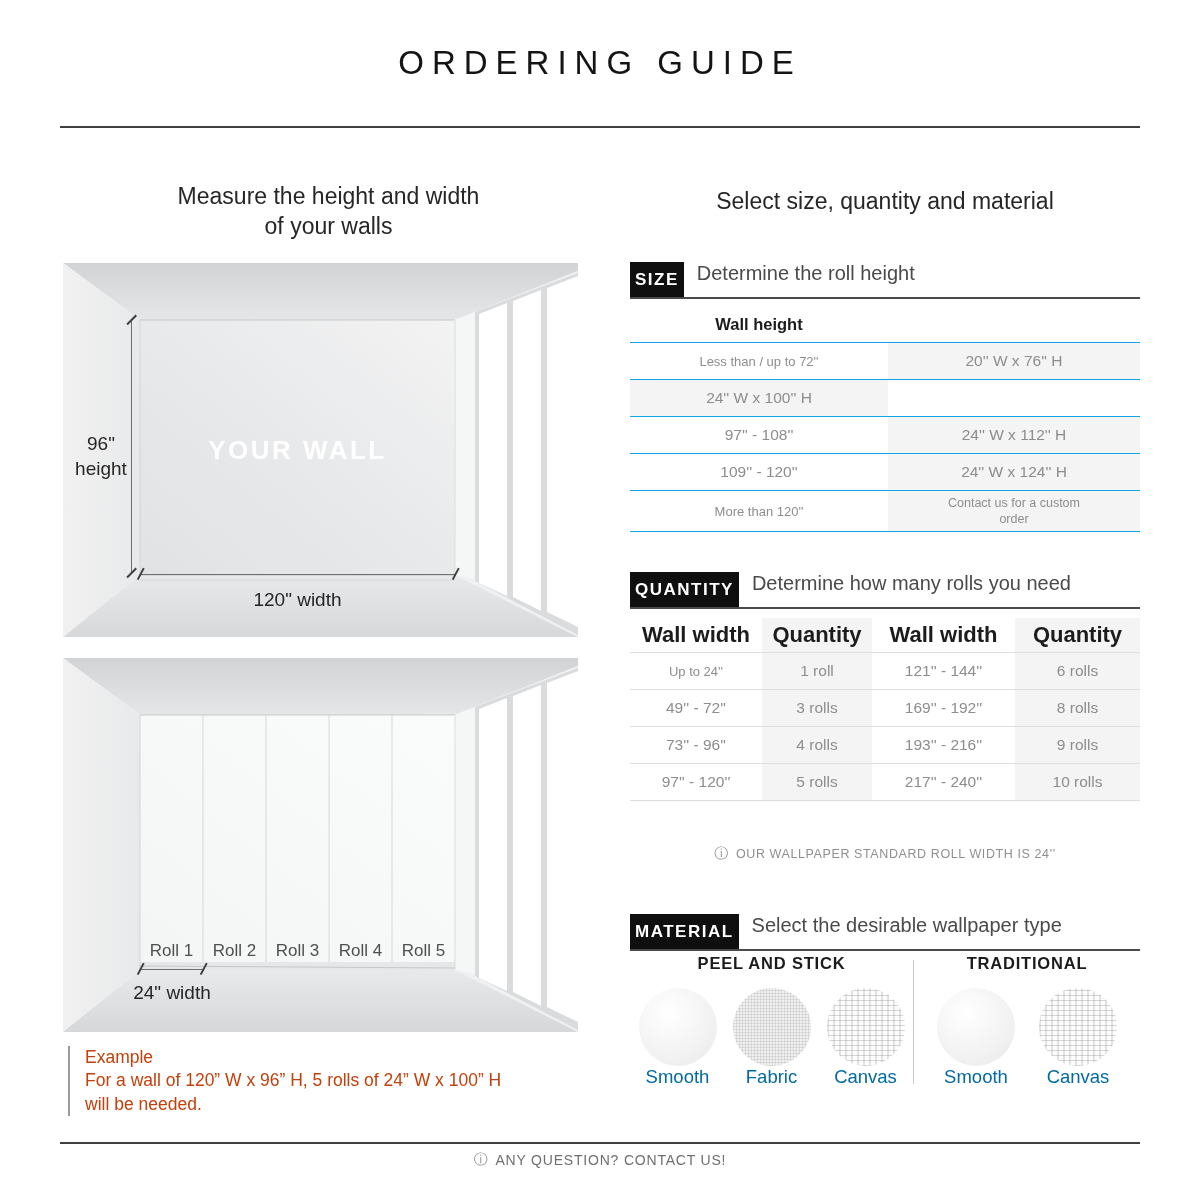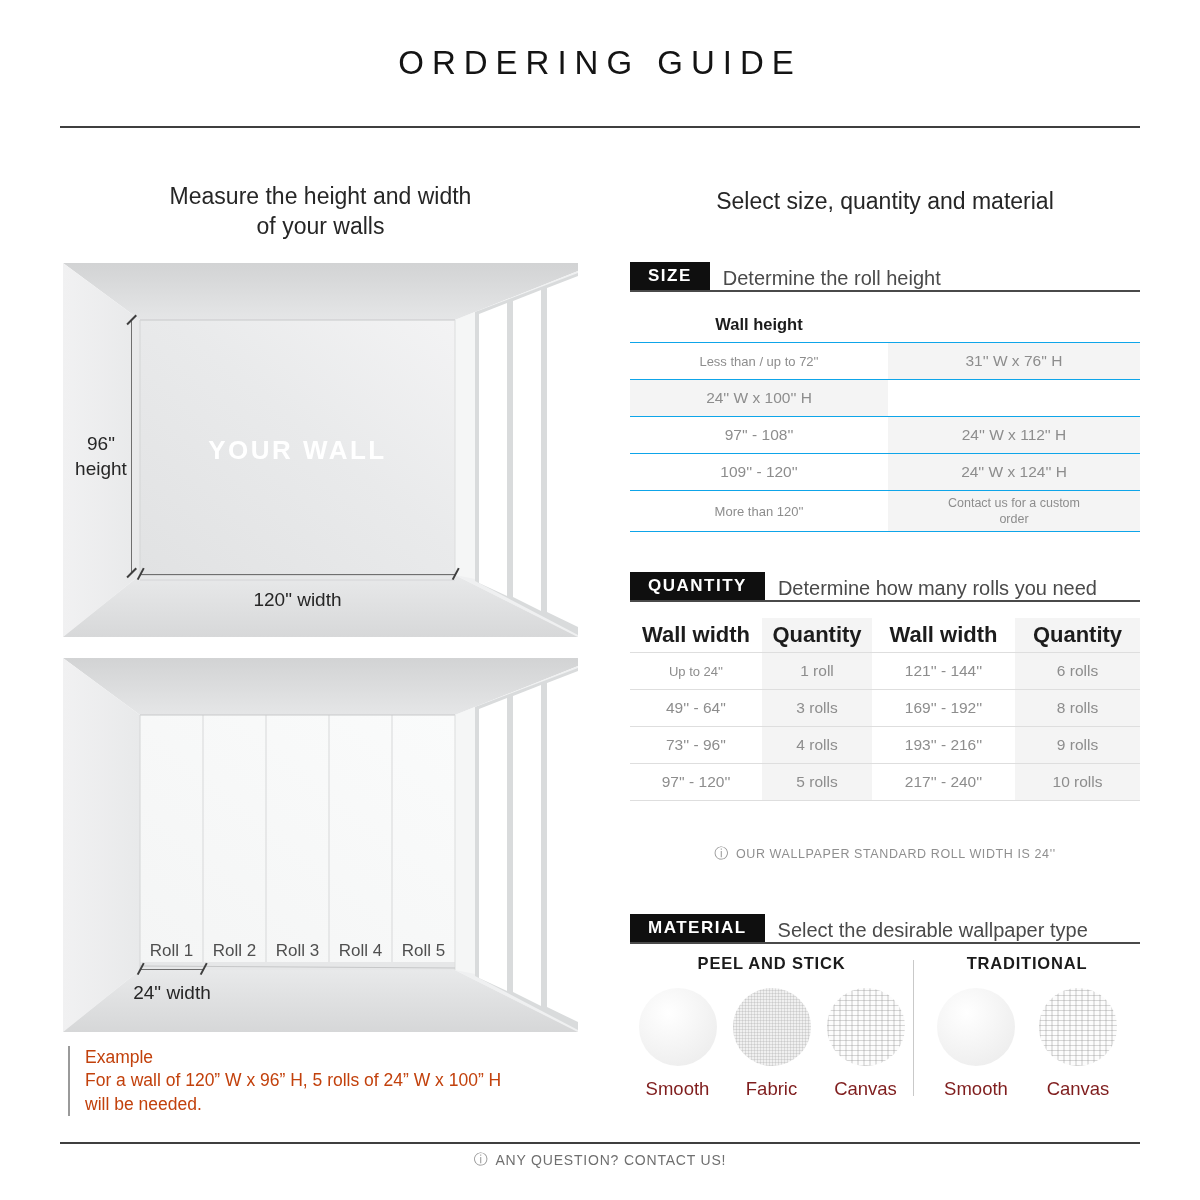--- a/index.html
+++ b/index.html
@@ -7,21 +7,21 @@
   body { width:1200px; height:1200px; font-family:"Liberation Sans", sans-serif; color:#222; }
   .page { position:relative; width:1200px; height:1200px; background:#fff; overflow:hidden; }
 
   .title { position:absolute; top:44px; left:0; width:100%; text-align:center;
            font-size:33px; font-weight:400; letter-spacing:8px; color:#141414; }
   .rule { position:absolute; left:60px; width:1080px; height:2px; background:#3f3f3f; }
   .top-rule { top:126px; }
   .footer-rule { top:1142px; }
 
   .col-heading { position:absolute; text-align:center; font-size:23px; color:#262626; line-height:1.32; }
-  .col-heading.left { left:63px; top:181px; width:515px; }
+  .col-heading.left { left:71px; top:181px; width:515px; }
   .col-heading.right { left:630px; top:186px; width:510px; }
 
   
   .room { position:absolute; left:63px; width:515px; height:374px; }
   .room1 { top:263px; } .room2 { top:658px; }
   .room svg { position:absolute; left:0; top:0; }
   .mline { position:absolute; background:#6f6f6f; }
   .tick { position:absolute; width:13px; height:1.5px; background:#3e3e3e; }
   .tick.v { transform:rotate(-45deg); }
   .tick.h { transform:rotate(-62deg); }
@@ -31,22 +31,22 @@
   .roll-label { position:absolute; top:283px; width:63px; text-align:center; font-size:17px; color:#4f4f4f; }
 
   
   .example { position:absolute; left:68px; top:1046px; border-left:2px solid #9a9a9a; padding-left:15px;
              font-size:17.5px; color:#c2410c; line-height:1.33; }
 
   
   .section-head { position:absolute; left:630px; width:510px; display:flex; align-items:stretch;
                   border-bottom:2px solid #4a4a4a; }
   .badge { display:flex; align-items:center; background:#0f0f0f; color:#ffffff; font-weight:bold;
-           font-size:17px; letter-spacing:1.5px; padding:4px 18px; }
-  .caption { align-self:flex-end; margin-left:13px; padding-bottom:0; font-size:20px; color:#4a4a4a; white-space:nowrap; }
+           font-size:17px; letter-spacing:1.5px; padding:4px 5px; }
+  .caption { align-self:flex-end; margin-left:13px; padding-bottom:12px; font-size:20px; color:#4a4a4a; white-space:nowrap; }
   .head-size { top:262px; } .head-quantity { top:572px; } .head-material { top:914px; }
 
   
   .size-table { position:absolute; left:630px; top:306px; width:510px; }
   .st-row { display:grid; grid-template-columns:258px 252px; border-bottom:1px solid #0ea5e9; }
   .st-row > div { display:flex; align-items:center; justify-content:center; height:36px;
                   text-align:center; font-size:15.5px; color:#8d8d8d; }
   .st-row > .hd { font-weight:bold; color:#1c1c1c; font-size:16.5px; }
   .gray { background:#f4f4f4; }
   .sm { font-size:13px !important; }
@@ -75,21 +75,21 @@
   .swatch { display:flex; flex-direction:column; align-items:center; }
   .g1 .swatch { width:94px; } .g2 .swatch { width:102px; }
   .circle { width:78px; height:78px; border-radius:50%; }
   .tex-smooth { background:radial-gradient(circle at 38% 32%, #ffffff 0%, #f3f3f3 55%, #e9e9e9 100%); }
   .tex-fabric { background-color:#f0f0f0;
     background-image:repeating-linear-gradient(0deg, rgba(165,165,165,0.28) 0 1px, transparent 1px 3px),
                      repeating-linear-gradient(90deg, rgba(165,165,165,0.28) 0 1px, transparent 1px 3px); }
   .tex-canvas { background-color:#fcfcfc;
     background-image:repeating-linear-gradient(0deg, rgba(150,150,150,0.38) 0 1px, transparent 1px 5px),
                      repeating-linear-gradient(90deg, rgba(150,150,150,0.25) 0 2px, transparent 2px 6px); }
-  .sw-label { margin-top:12px; font-size:18.5px; color:#7f1d1d; }
+  .sw-label { margin-top:0; font-size:18.5px; color:#0369a1; }
 
   .footer { position:absolute; top:1151px; left:0; width:100%; display:flex; justify-content:center;
             align-items:center; gap:7px; font-size:14px; letter-spacing:0.8px; color:#6f6f6f; }
 </style>
 </head>
 <body>
 
 <div class="page">
 
   <h1 class="title">ORDERING GUIDE</h1>
@@ -209,21 +209,21 @@
   <div class="section-head head-size">
     <span class="badge">SIZE</span>
     <span class="caption">Determine the roll height</span>
   </div>
   <div class="size-table">
     <div class="st-row">
       <div class="hd">Wall height</div>
     </div>
     <div class="st-row">
       <div class="sm">Less than / up to 72''</div>
-      <div class="gray">31'' W x 76'' H</div>
+      <div class="gray">20'' W x 76'' H</div>
     </div>
     <div class="st-row">
       <div class="gray">24'' W x 100'' H</div>
     </div>
     <div class="st-row">
       <div>97'' - 108''</div>
       <div class="gray">24'' W x 112'' H</div>
     </div>
     <div class="st-row">
       <div>109'' - 120''</div>
@@ -246,21 +246,21 @@
       <div>Wall width</div>
       <div>Quantity</div>
     </div>
     <div class="qt-row">
       <div class="sm">Up to 24''</div>
       <div>1 roll</div>
       <div>121'' - 144''</div>
       <div>6 rolls</div>
     </div>
     <div class="qt-row">
-      <div>49'' - 64''</div>
+      <div>49'' - 72''</div>
       <div>3 rolls</div>
       <div>169'' - 192''</div>
       <div>8 rolls</div>
     </div>
     <div class="qt-row">
       <div>73'' - 96''</div>
       <div>4 rolls</div>
       <div>193'' - 216''</div>
       <div>9 rolls</div>
     </div>

